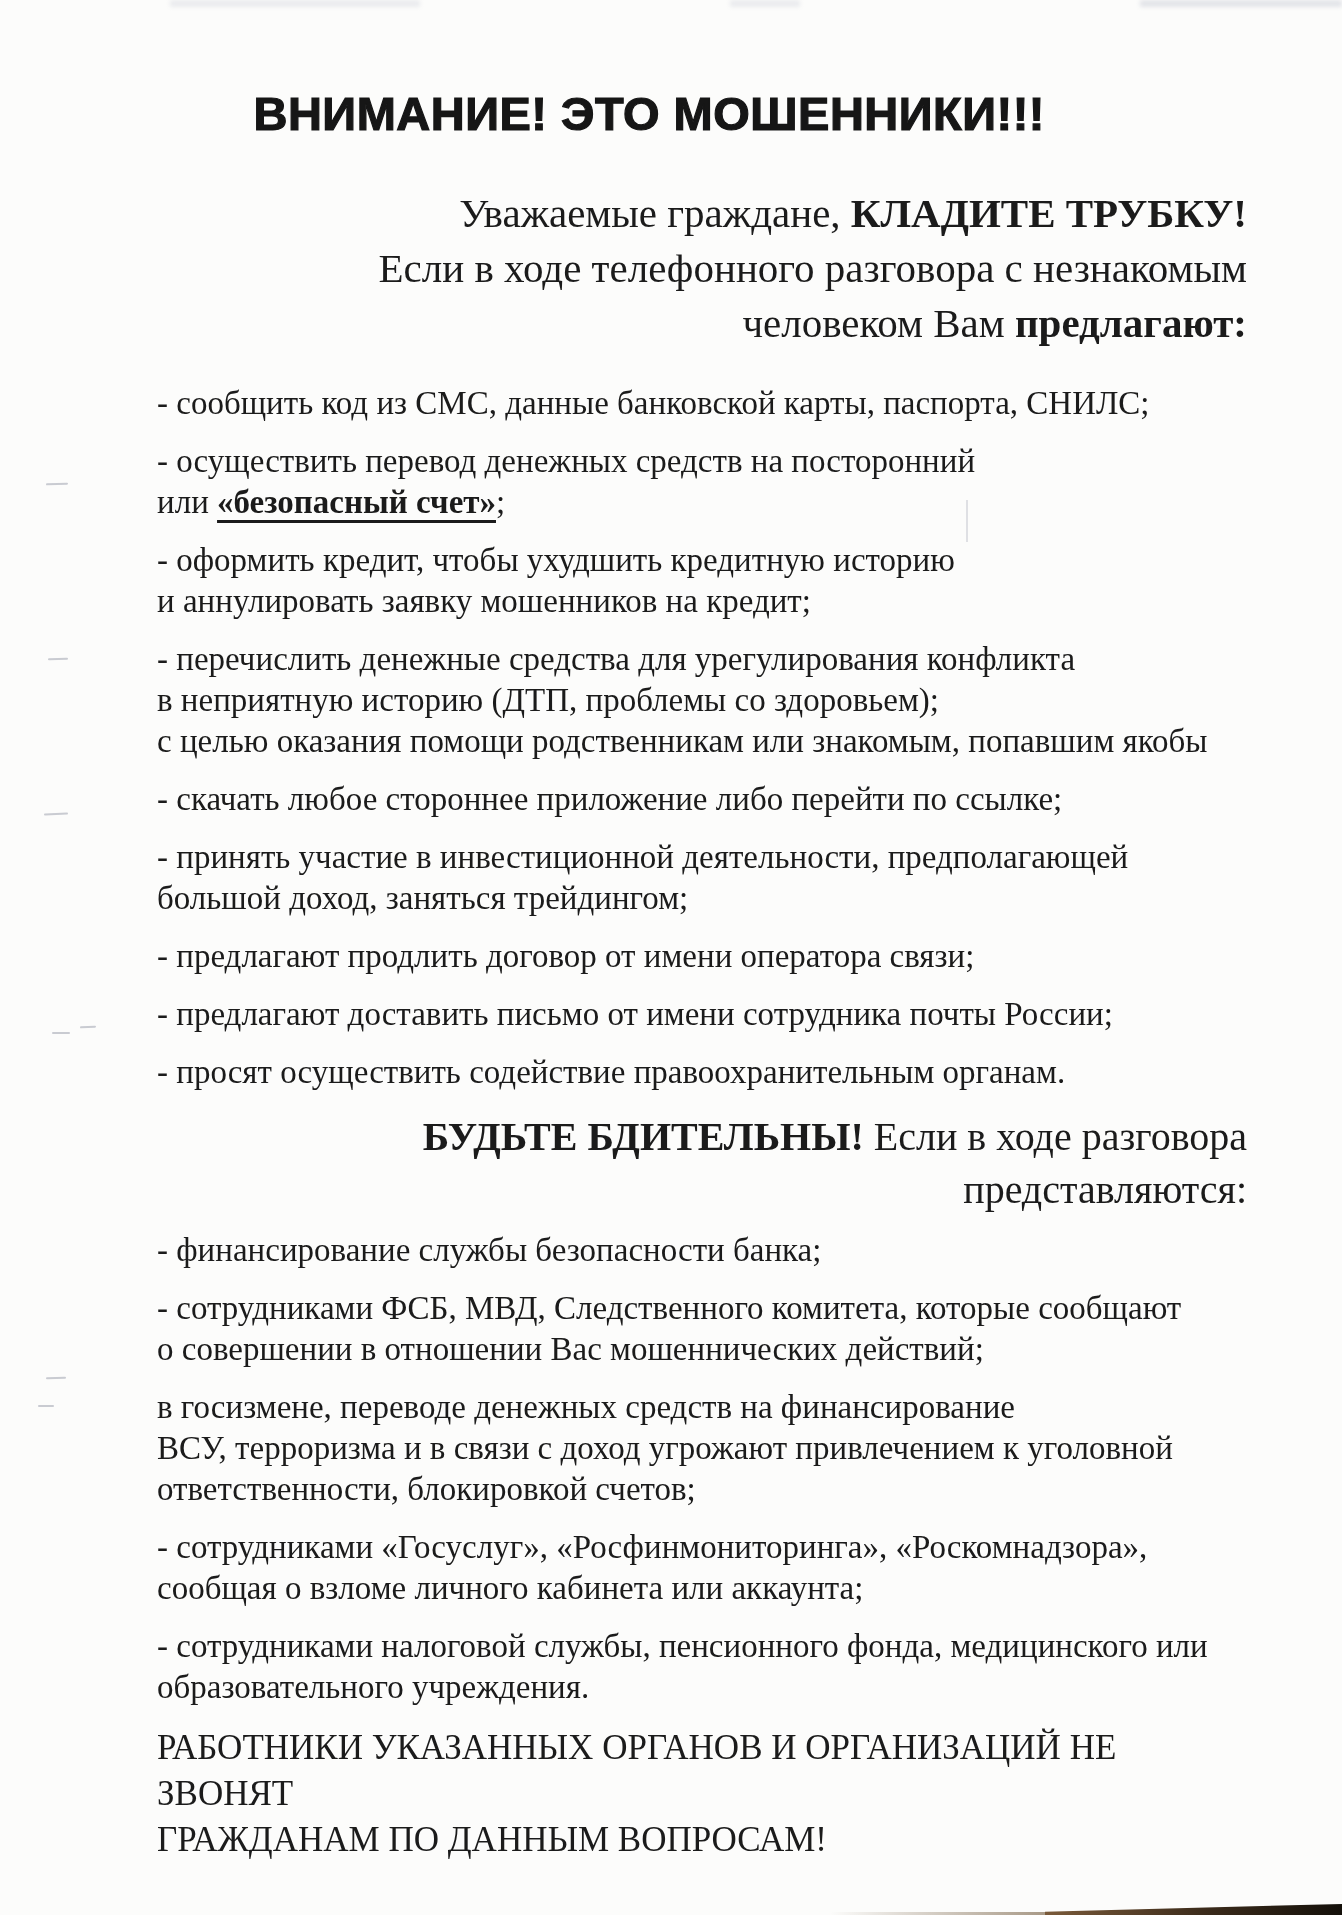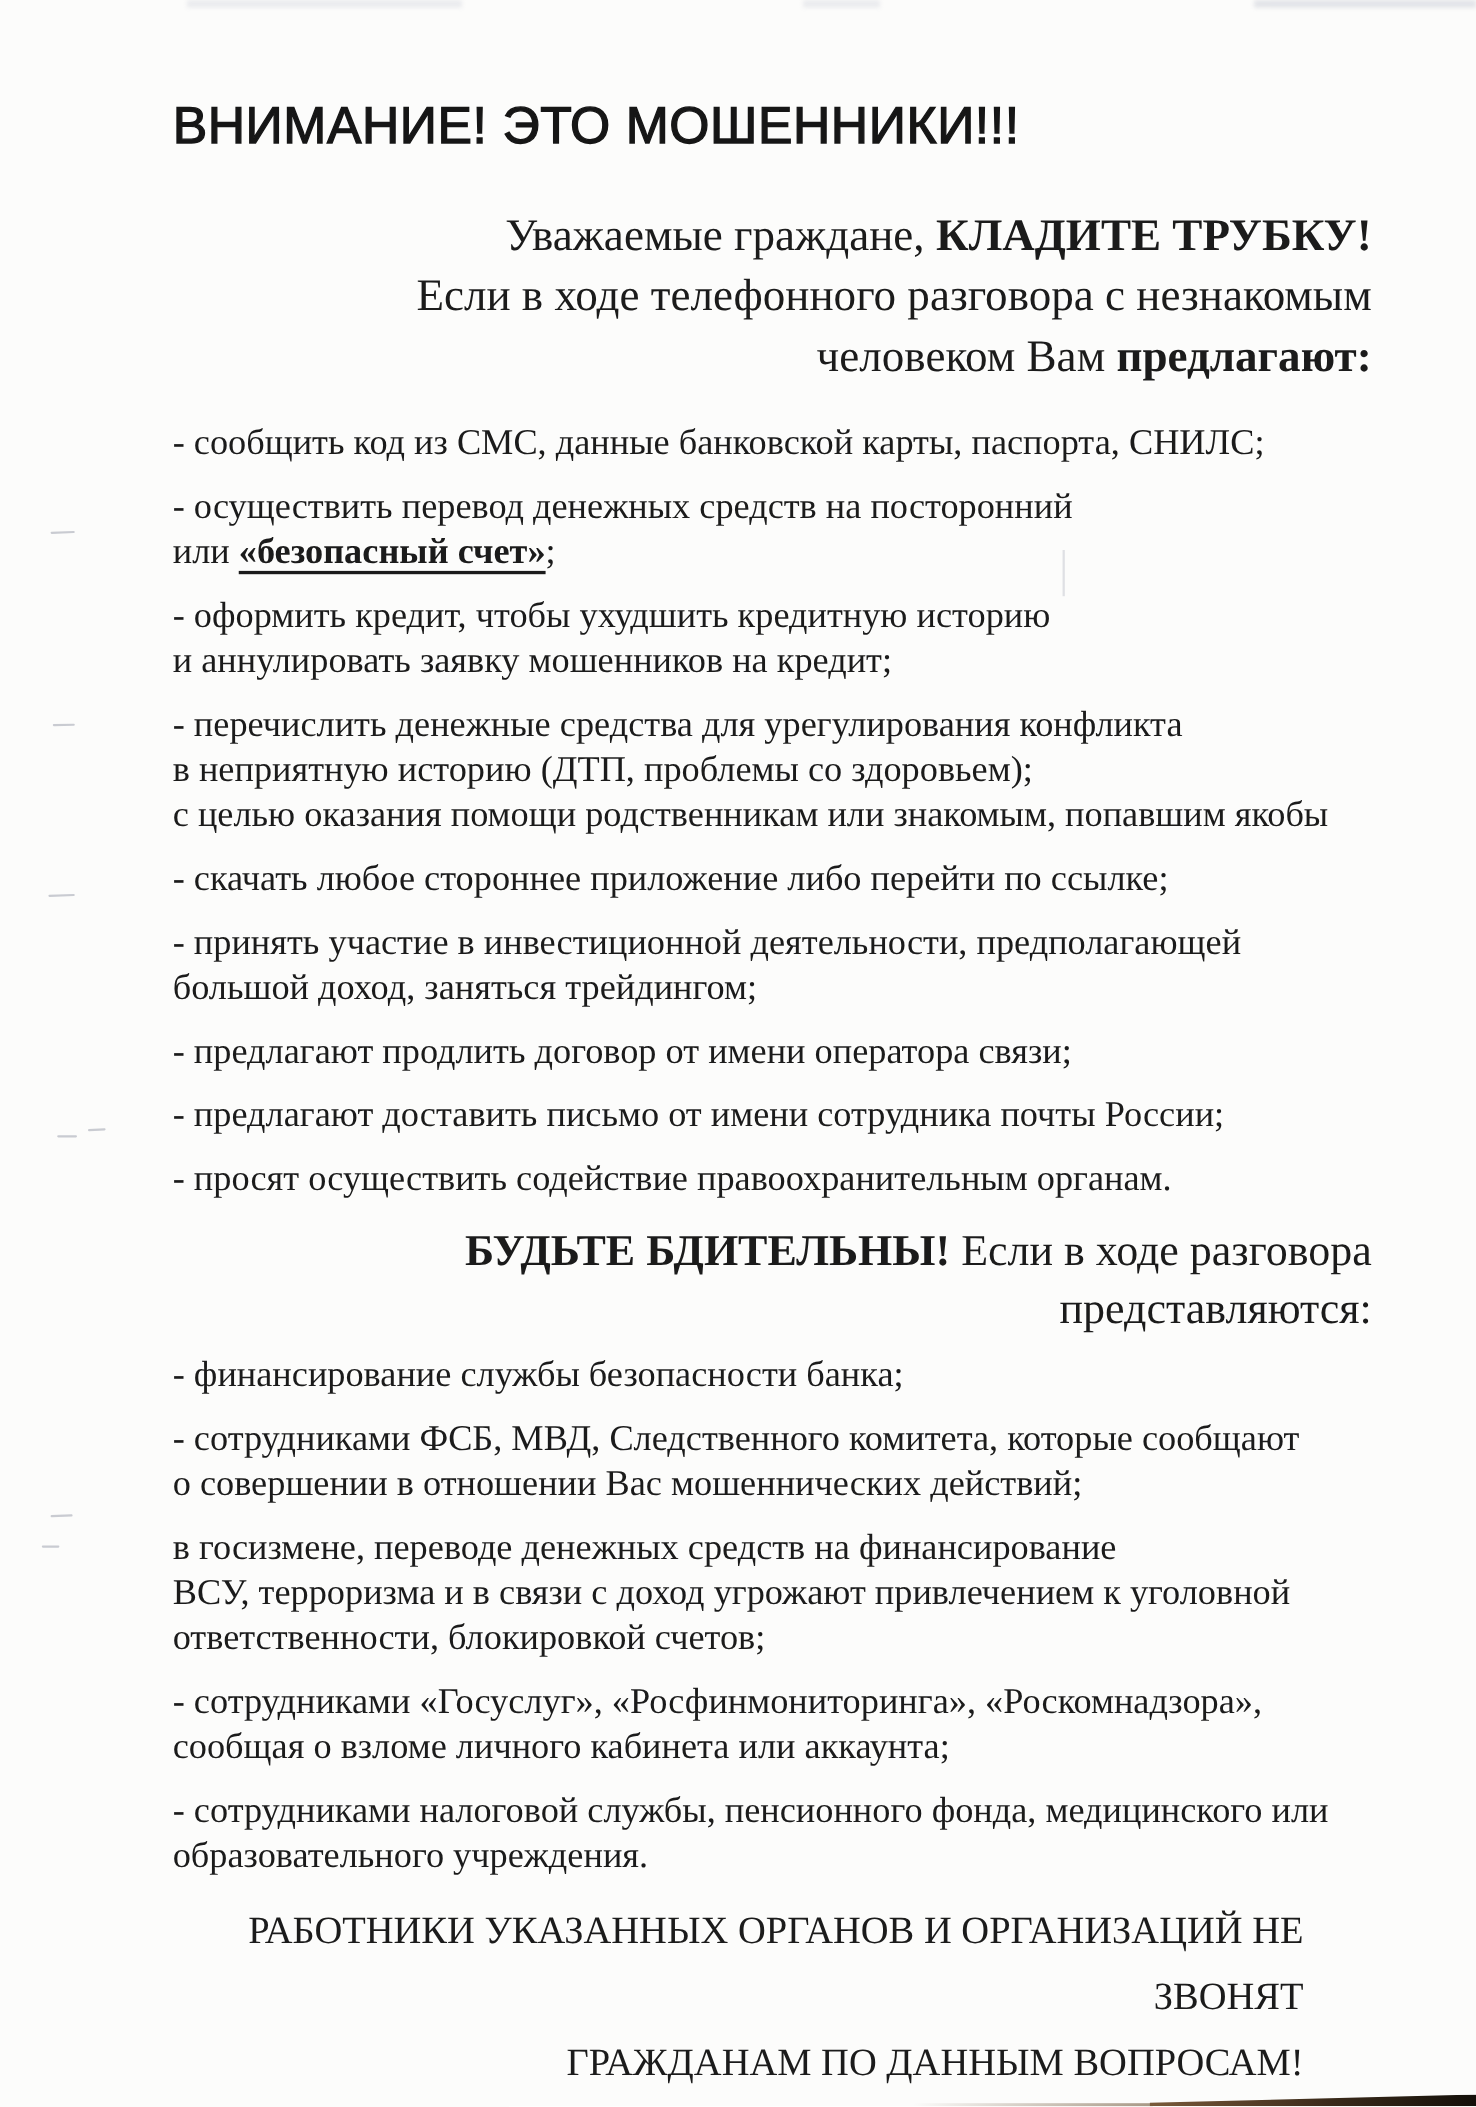--- a/index.html
+++ b/index.html
@@ -8,23 +8,23 @@
     width:1342px; height:1915px;
     background:#fcfcfb;
     overflow:hidden;
     font-family:"Liberation Serif","DejaVu Serif",serif;
     color:#1b1b1b;
   }
   .content { padding:0 95px 0 157px; }
 
   .title {
     margin:88px 202px 0 0;
-    text-align:left;
+    text-align:right;
     font-family:"Liberation Sans","DejaVu Sans",sans-serif;
-    font-weight:normal;
+    font-weight:bold;
     font-size:47px; line-height:1.1;
     -webkit-text-stroke:1.2px #161616;
     letter-spacing:0.5px;
     color:#161616;
   }
 
   .intro { margin:46px 0 0 20px; text-align:right; font-size:41px; line-height:55px; }
   .intro p { margin:0; }
   .b { font-weight:bold; }
   .u-em {
@@ -42,22 +42,22 @@
 
   .subheading {
     margin:16px 0 0 0;
     text-align:right;
     font-size:40px; line-height:53px;
   }
   .subheading p { margin:0; }
 
   .footer {
     margin:5px 62px 0 0;
-    text-align:right;
-    font-size:35px; line-height:60px;
+    text-align:left;
+    font-size:35px; line-height:46px;
   }
   .footer p { margin:0; }
 
   
   .artifact { position:absolute; pointer-events:none; }
   .streak { top:0; height:7px; background:#9aa0b4; opacity:0.18; filter:blur(2px); }
   .streak-1 { left:170px; width:250px; }
   .streak-2 { left:730px; width:70px; }
   .streak-3 { left:1140px; width:202px; opacity:0.26; }
   .dash { height:2px; background:#9ea2ae; opacity:0.55; border-radius:1px; }

